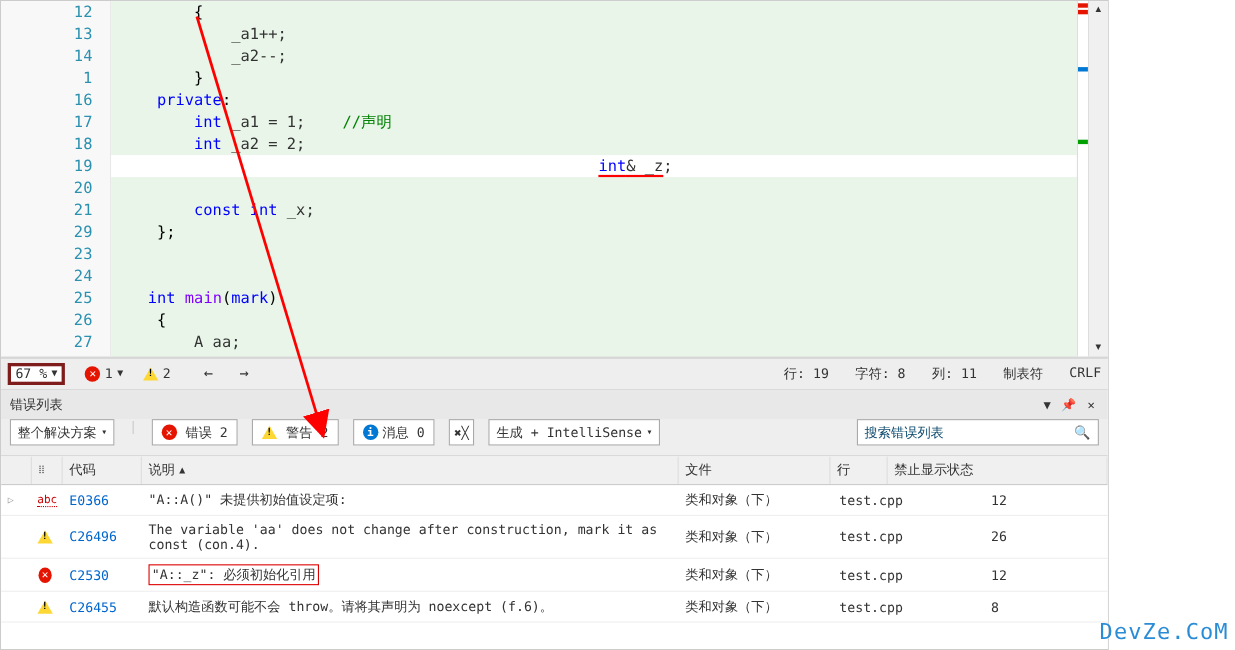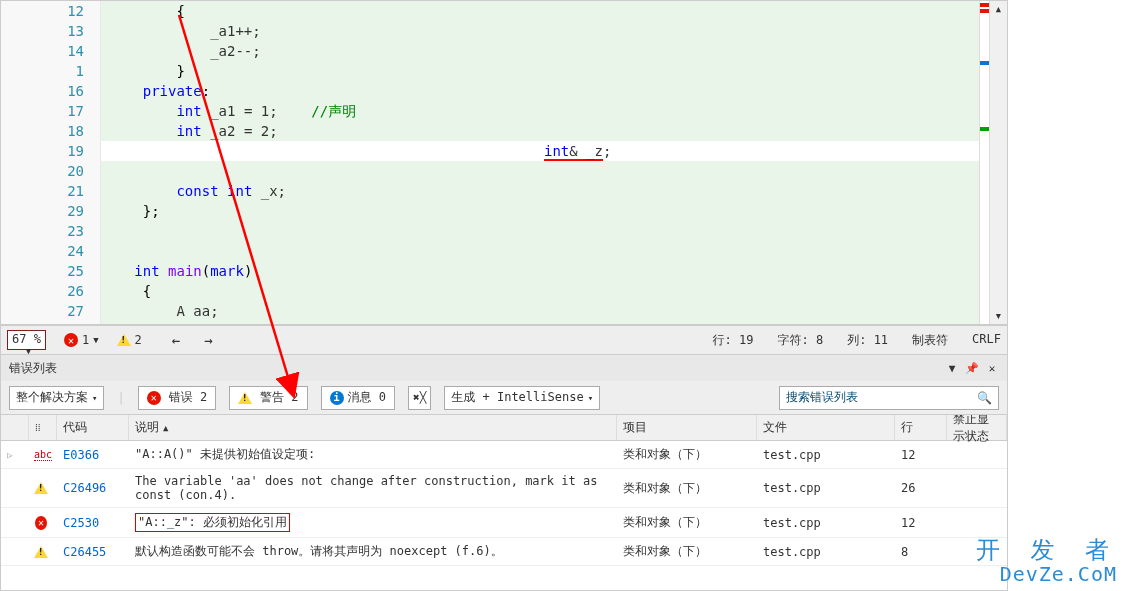--- a/index.html
+++ b/index.html
@@ -18,38 +18,38 @@
   .scrollbar-v { width:18px; background:#f0f0f0; border-left:1px solid #ddd; display:flex; flex-direction:column; align-items:center; }
   .scroll-arrow { height:16px; }
   .minimap { width:10px; background:#fff; border-left:1px solid #ddd; position:relative; }
   .mark { position:absolute; width:100%; height:4px; }
   .mark-red { background:#e51400; }
   .mark-blue { background:#0078d4; }
   .mark-green { background:#00a000; }
   
   
   .statusbar { height:30px; background:#eee; border-top:1px solid #ccc; border-bottom:1px solid #ccc; display:flex; align-items:center; padding:0 6px; font-size:12px; }
-  .zoom-combo { display:flex; align-items:center; border:1px solid #7f1d1d; background:#fff; padding:1px 4px; height:20px;flex-direction:column; }
+  .zoom-combo { display:flex; align-items:center; border:3px solid #7f1d1d; background:#fff; padding:1px 4px; height:20px; }
   .chev { font-size:9px; margin-left:4px; }
   .err-ico, .warn-ico { display:inline-flex; align-items:center; margin-left:18px; }
   .circle-red { width:14px; height:14px; border-radius:50%; background:#e51400; color:#fff; font-size:10px; display:flex; align-items:center; justify-content:center; font-weight:bold; margin-right:4px; }
   .triangle-yellow { width:0; height:0; border-left:7px solid transparent; border-right:7px solid transparent; border-bottom:12px solid #fdd835; position:relative; margin-right:4px; }
   .triangle-yellow::after { content:"!"; position:absolute; left:-3px; top:1px; font-size:9px; color:#000; font-weight:bold; }
   .nav-arrows { margin-left:30px; display:flex; gap:24px; font-size:14px; }
   .spacer { flex:1; }
   .status-info { display:flex; gap:24px; }
   
   
   .panel { flex:1; display:flex; flex-direction:column; background:#f5f5f5; }
   .panel-header { height:26px; background:#e8e8e8; display:flex; align-items:center; padding:0 8px; font-size:12px; }
   .panel-header .spacer { flex:1; }
   .pin-btns { display:flex; gap:6px; }
   .pin-btn { width:14px; height:14px; font-size:11px; display:flex; align-items:center; justify-content:center; }
   
-  .toolbar { height:34px; background:#eee; border-bottom:1px solid #ccc; display:flex; align-items:center; padding:0 8px; gap:13px; font-size:12px; }
+  .toolbar { height:34px; background:#eee; border-bottom:1px solid #ccc; display:flex; align-items:flex-start; padding:0 8px; gap:13px; font-size:12px; }
   .combo { border:1px solid #aaa; background:#fff; padding:3px 6px; display:flex; align-items:center; height:24px; }
   .tbtn { border:1px solid #aaa; background:#fff; padding:3px 8px; display:flex; align-items:center; height:24px; gap:4px; }
   .circle-blue { width:14px; height:14px; border-radius:50%; background:#0078d4; color:#fff; font-size:10px; display:flex; align-items:center; justify-content:center; font-weight:bold; }
   .search-box { border:1px solid #aaa; background:#fff; padding:2px 6px; display:flex; align-items:center; height:24px; width:220px; color:#0c4a6e; }
   .search-box .ico { margin-left:auto; }
   
   .grid { flex:1; background:#fff; overflow:auto; }
   .grid-hdr { display:flex; background:#f0f0f0; border-bottom:1px solid #ccc; height:26px; }
   .gcol { border-right:1px solid #ddd; padding:4px 6px; font-size:12px; display:flex; align-items:center; }
   .gc-exp { width:28px; } .gc-ico { width:28px; } .gc-code { width:72px; } .gc-desc { width:488px; } .gc-proj { width:140px; } .gc-file { width:138px; } .gc-line { width:52px; } .gc-sup { flex:1; }
@@ -209,21 +209,20 @@
       <div class="grid-hdr">
         <div class="gcol gc-exp"></div>
         <div class="gcol gc-ico">
             <span style="font-size:10px">⁞⁞</span>
           </div>
         <div class="gcol gc-code">代码</div>
         <div class="gcol gc-desc">
           <span>说明</span>
           <span class="sort-arrow">▲</span>
         </div>
-        <div class="gcol gc-proj">项目</div>
         <div class="gcol gc-file">文件</div>
         <div class="gcol gc-line">行</div>
         <div class="gcol gc-sup">禁止显示状态</div>
       </div>
       <div id="gridbody">
           <div class="grow">
             <div class="gcol gc-exp">
               <span class="expand-caret">▷</span>
             </div>
             <div class="gcol gc-ico">
@@ -280,16 +279,15 @@
             <div class="gcol gc-proj">类和对象（下）</div>
             <div class="gcol gc-file">test.cpp</div>
             <div class="gcol gc-line">8</div>
             <div class="gcol gc-sup"></div>
           </div>
         </div>
     </div>
   </div>
 
   <div class="watermark">
-    <div class="wm-cn">开 发 者</div>
     <div class="wm-en">DevZe.CoM</div>
   </div>
 </div>
 
 </body></html>

